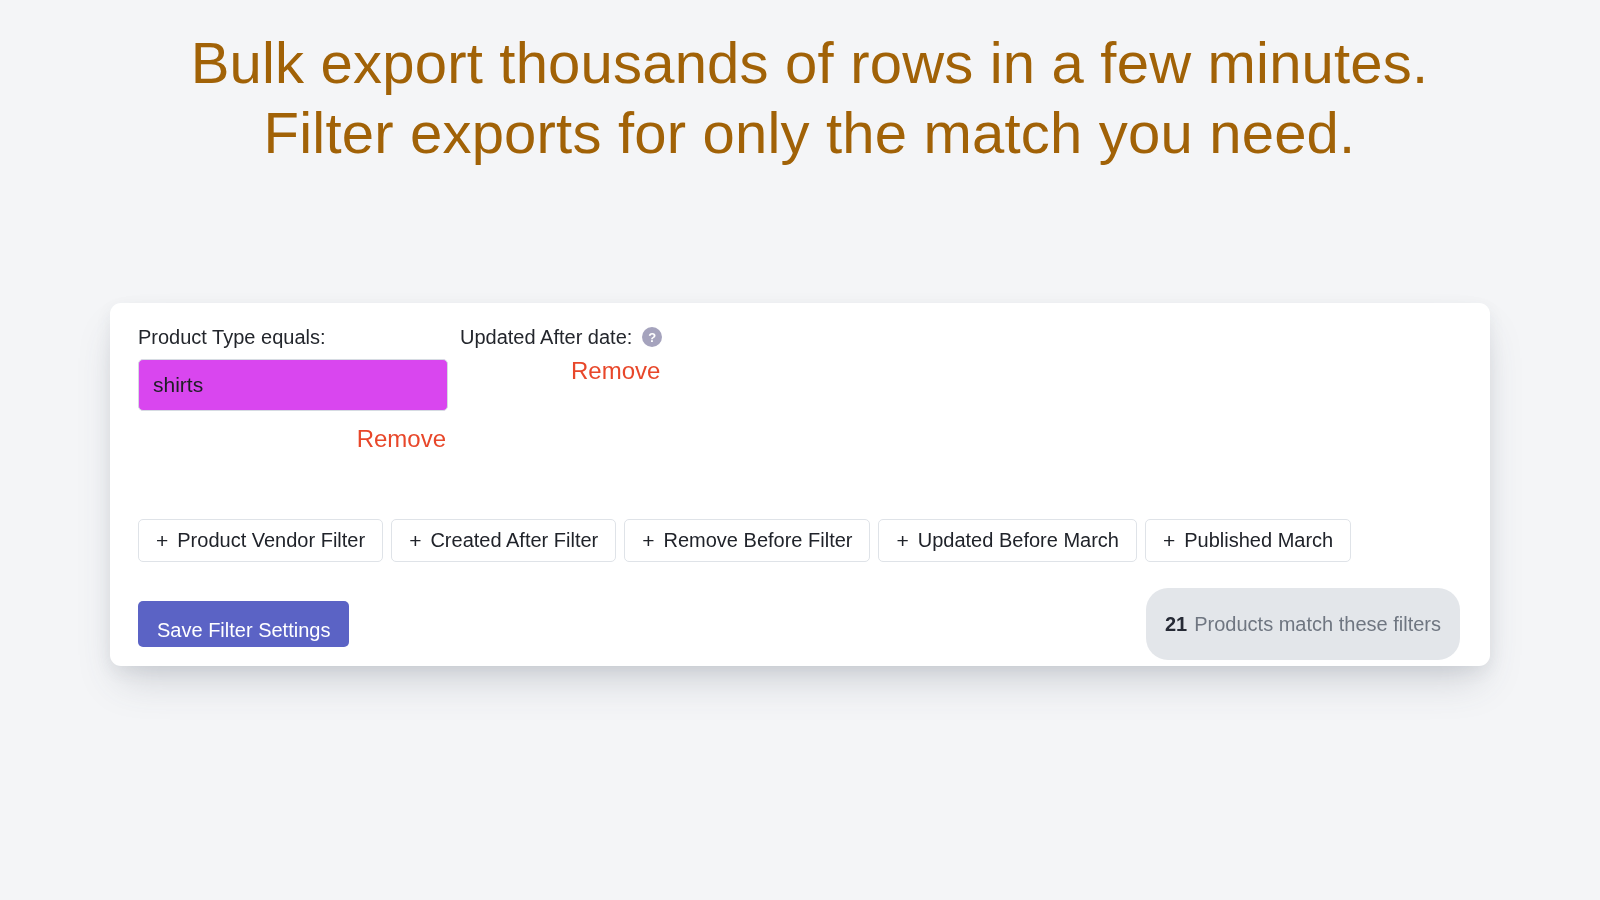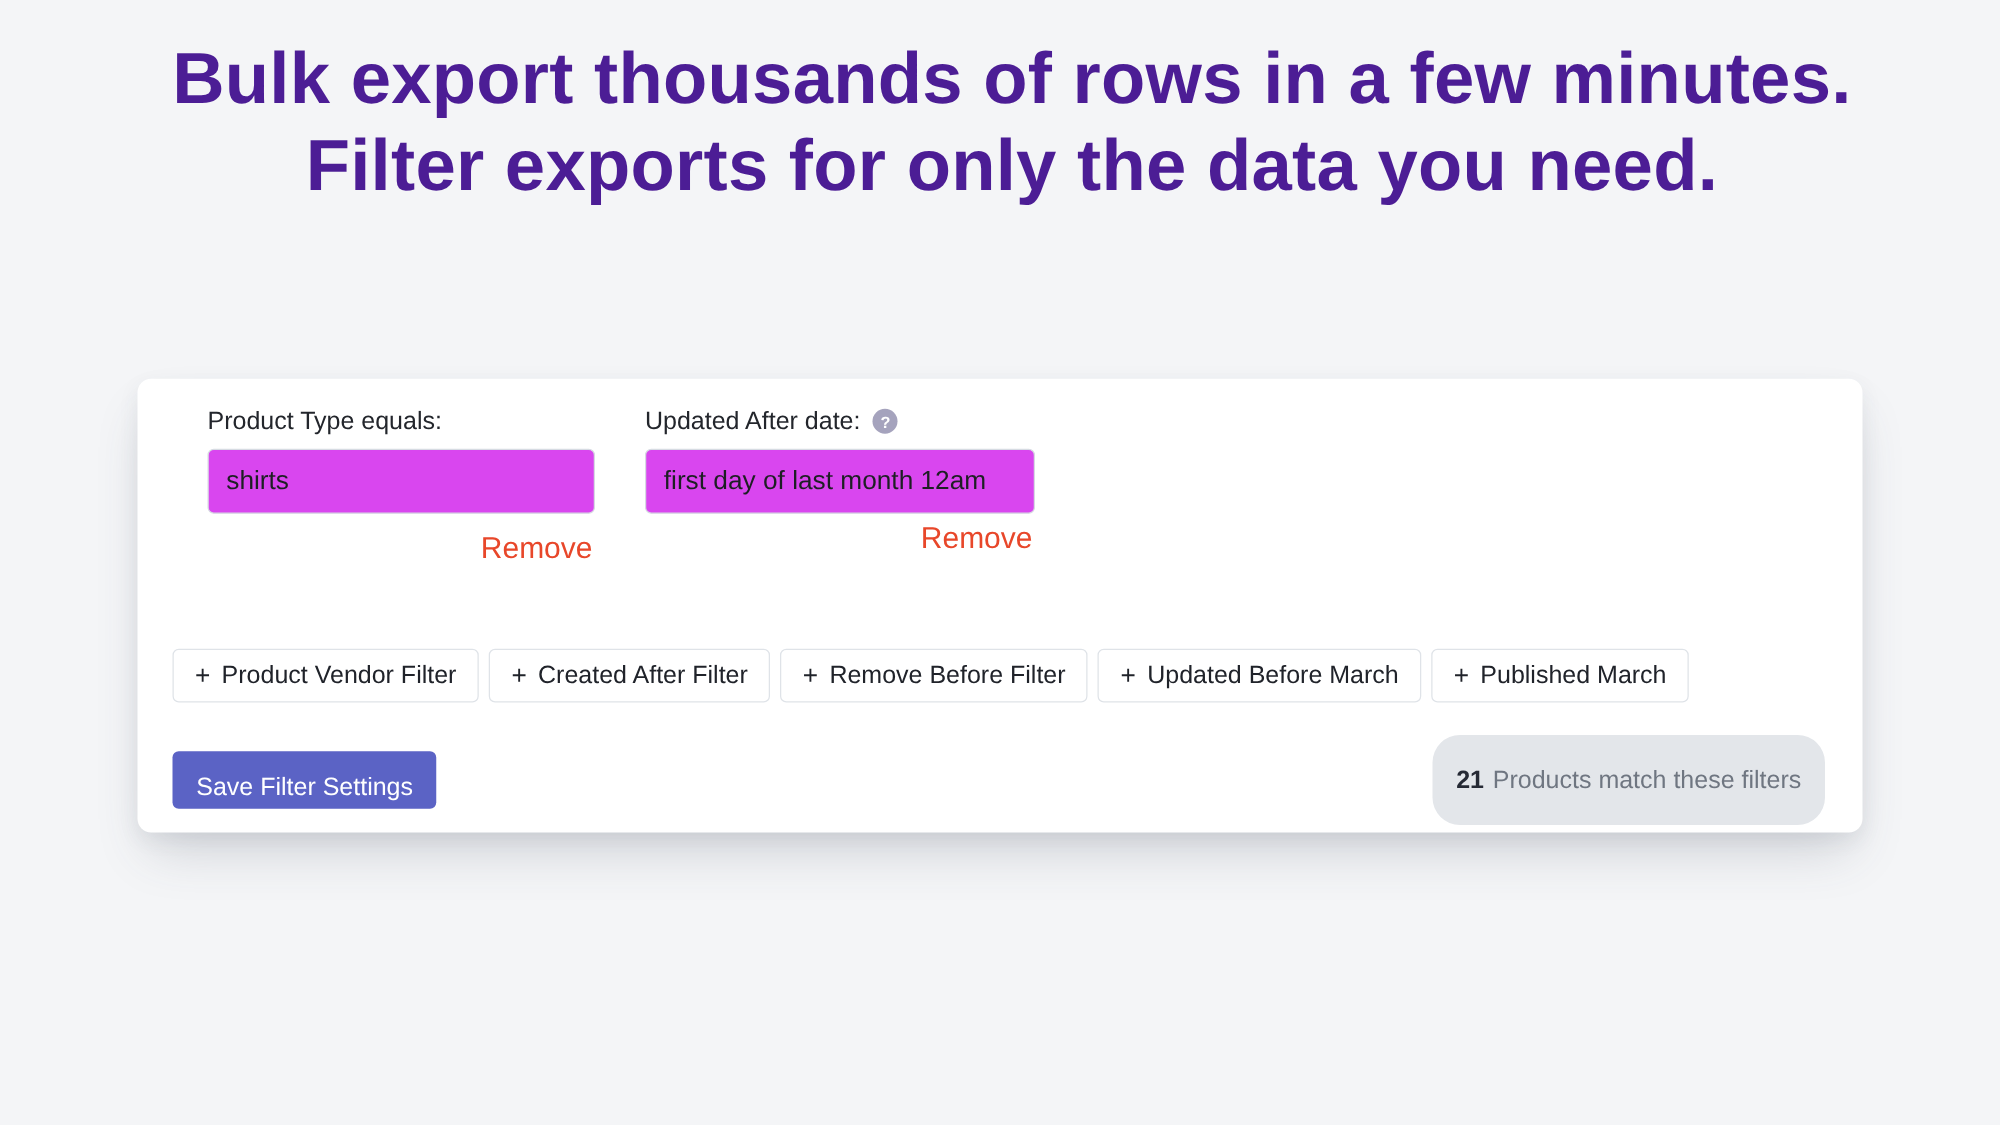--- a/index.html
+++ b/index.html
@@ -18,24 +18,24 @@
   
   .hero {
     position: absolute;
     left: 0;
     top: 28px;
     width: 1600px;
     text-align: center;
   }
   .hero-line {
     display: block;
-    color: #4c1d95;
+    color: #a16207;
     font-size: 58px;
     line-height: 70px;
-    font-weight: 700;
+    font-weight: 400;
     letter-spacing: 0.2px;
     margin-left: 19px;
   }
 
   
   .filter-card {
     position: absolute;
     left: 110px;
     top: 303px;
     width: 1380px;
@@ -50,21 +50,20 @@
   .active-filters {
     position: absolute;
     left: 28px;
     top: 22px;
     display: flex;
     align-items: flex-start;
   }
   .filter-field {
     position: relative;
     margin-right: 12px;
-    margin-left: 28px;
   }
   .field-label {
     display: flex;
     align-items: center;
     font-size: 20px;
     color: #23262c;
     line-height: 24px;
     margin-bottom: 10px;
     white-space: nowrap;
   }
@@ -185,41 +184,40 @@
     font-weight: bold;
     color: #262a35;
     margin-right: 7px;
   }
 </style>
 </head>
 <body>
 
 <div class="hero">
   <span class="hero-line">Bulk export thousands of rows in a few minutes.</span>
-  <span class="hero-line">Filter exports for only the data you need.</span>
+  <span class="hero-line">Filter exports for only the match you need.</span>
 </div>
 
 <div class="filter-card">
 
   <div class="active-filters">
 
     <div class="filter-field">
       <div class="field-label">
         <span>Product Type equals:</span>
       </div>
       <input class="field-input" type="text" value="shirts" style="">
       <span class="remove-link remove-row-1">Remove</span>
     </div>
 
     <div class="filter-field">
       <div class="field-label">
         <span>Updated After date:</span>
         <span class="help-icon">?</span>
       </div>
-      <input class="field-input wide" type="text" value="first day of last month 12am" style="">
       <span class="remove-link remove-row-2">Remove</span>
     </div>
 
   </div>
 
   <div class="add-filters">
     <button class="add-filter-btn">
       <span class="plus">+</span>
       <span>Product Vendor Filter</span>
     </button>

